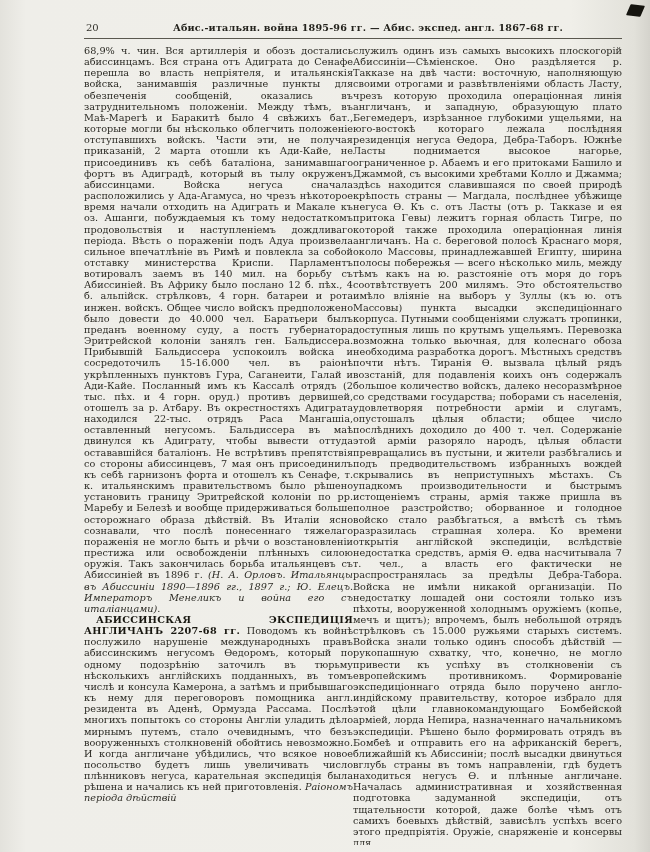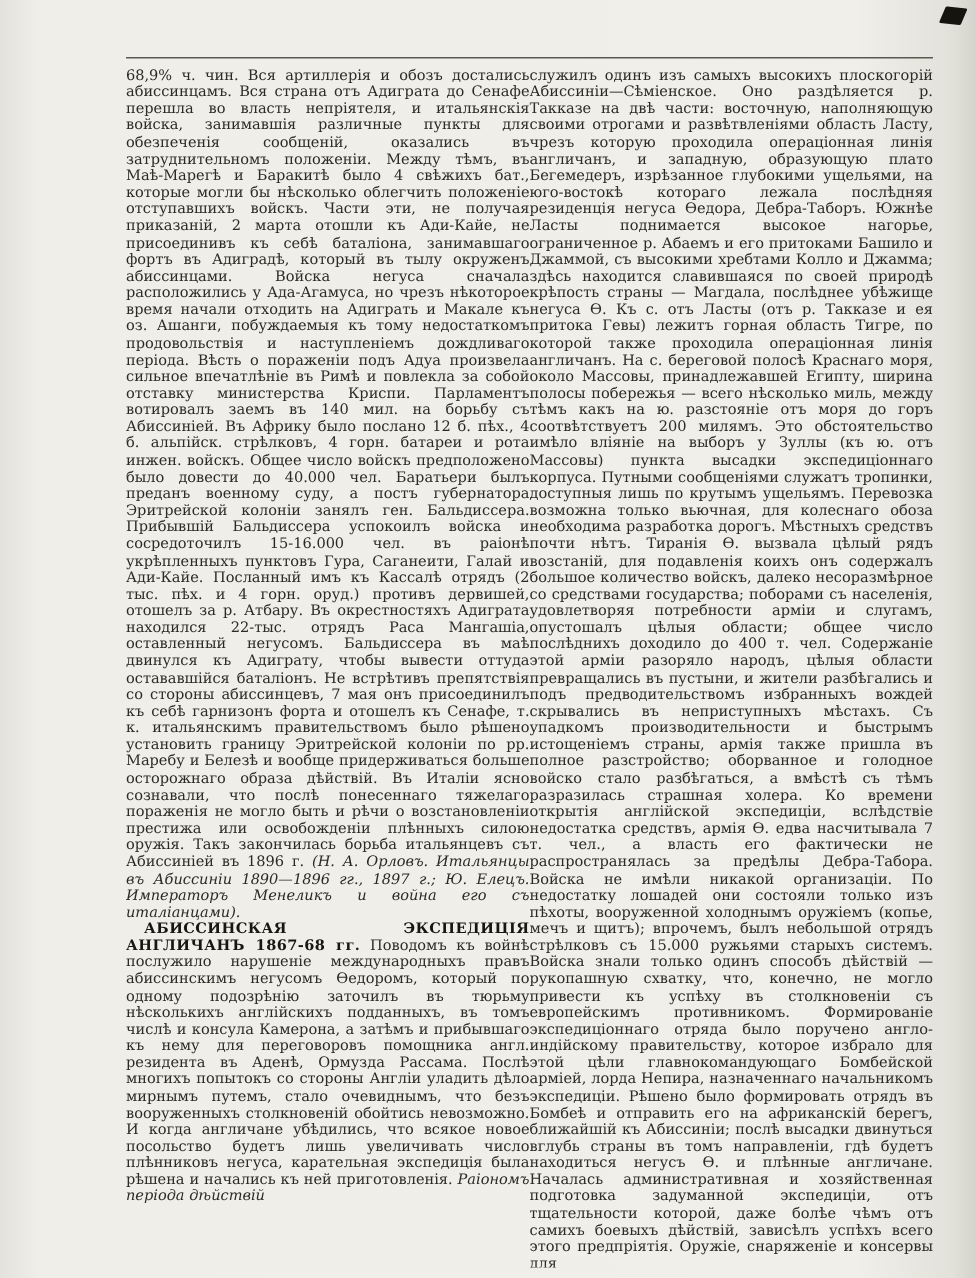--- a/index.html
+++ b/index.html
@@ -48,31 +48,35 @@
   b.runin{color:#17160f;letter-spacing:0.3px;}
   .ital{font-style:italic;}
 </style>
 </head>
 <body>
 
 <div class="page">
 
   <div class="corner-mark"></div>
 
+  <div class="header">
+    <span class="page-number">20</span>
+    <span class="running-head">Абис.-итальян. война 1895-96 гг. — Абис. экспед. англ. 1867-68 гг.</span>
+  </div>
   <div class="head-rule"></div>
 
   <div class="columns">
 
     <div class="col">
       <p>
         <span>68,9% ч. чин. Вся артиллерія и обозъ достались абиссинцамъ. Вся страна отъ Адиграта до Сенафе перешла во власть непріятеля, и итальянскія войска, занимавшія различные пункты для обезпеченія сообщеній, оказались въ затруднительномъ положеніи. Между тѣмъ, въ Маѣ-Марегѣ и Баракитѣ было 4 свѣжихъ бат., которые могли бы нѣсколько облегчить положеніе отступавшихъ войскъ. Части эти, не получая приказаній, 2 марта отошли къ Ади-Кайе, не присоединивъ къ себѣ баталіона, занимавшаго фортъ въ Адиградѣ, который въ тылу окруженъ абиссинцами. Войска негуса сначала расположились у Ада-Агамуса, но чрезъ нѣкоторое время начали отходить на Адиграть и Макале къ оз. Ашанги, побуждаемыя къ тому недостаткомъ продовольствія и наступленіемъ дождливаго періода. Вѣсть о пораженіи подъ Адуа произвела сильное впечатлѣніе въ Римѣ и повлекла за собой отставку министерства Криспи. Парламентъ вотировалъ заемъ въ 140 мил. на борьбу съ Абиссиніей. Въ Африку было послано 12 б. пѣх., 4 б. альпійск. стрѣлковъ, 4 горн. батареи и рота инжен. войскъ. Общее число войскъ предположено было довести до 40.000 чел. Баратьери былъ преданъ военному суду, а постъ губернатора Эритрейской колоніи занялъ ген. Бальдиссера. Прибывшій Бальдиссера успокоилъ войска и сосредоточилъ 15-16.000 чел. въ раіонѣ укрѣпленныхъ пунктовъ Гура, Саганеити, Галай и Ади-Кайе. Посланный имъ къ Кассалѣ отрядъ (2 тыс. пѣх. и 4 горн. оруд.) противъ дервишей, отошелъ за р. Атбару. Въ окрестностяхъ Адиграта находился 22-тыс. отрядъ Раса Мангашіа, оставленный негусомъ. Бальдиссера въ маѣ двинулся къ Адиграту, чтобы вывести оттуда остававшійся баталіонъ. Не встрѣтивъ препятствія со стороны абиссинцевъ, 7 мая онъ присоединилъ къ себѣ гарнизонъ форта и отошелъ къ Сенафе, т. к. итальянскимъ правительствомъ было рѣшено установить границу Эритрейской колоніи по рр. Маребу и Белезѣ и вообще придерживаться больше осторожнаго образа дѣйствій. Въ Италіи ясно сознавали, что послѣ понесеннаго тяжелаго пораженія не могло быть и рѣчи о возстановленіи престижа или освобожденіи плѣнныхъ силою оружія. Такъ закончилась борьба итальянцевъ съ Абиссиніей въ 1896 г.</span>
         <span class="ital">(Н. А. Орловъ. Итальянцы въ Абиссиніи 1890—1896 гг., 1897 г.; Ю. Елецъ. Императоръ Менеликъ и война его съ италіанцами).</span>
       </p>
       <p class="indent">
-        <b class="runin">АБИССИНСКАЯ ЭКСПЕДИЦІЯ АНГЛИЧАНЪ 1867-68 гг.</b>
+        <b class="runin">АБИССИНСКАЯ ЭКСПЕДИЦІЯ АНГЛИЧАНЪ 2207-68 гг.</b>
         <span>Поводомъ къ войнѣ послужило нарушеніе международныхъ правъ абиссинскимъ негусомъ Ѳедоромъ, который по одному подозрѣнію заточилъ въ тюрьму нѣсколькихъ англійскихъ подданныхъ, въ томъ числѣ и консула Камерона, а затѣмъ и прибывшаго къ нему для переговоровъ помощника англ. резидента въ Аденѣ, Ормузда Рассама. Послѣ многихъ попытокъ со стороны Англіи уладить дѣло мирнымъ путемъ, стало очевиднымъ, что безъ вооруженныхъ столкновеній обойтись невозможно. И когда англичане убѣдились, что всякое новое посольство будетъ лишь увеличивать число плѣнниковъ негуса, карательная экспедиція была рѣшена и начались къ ней приготовленія.</span>
         <span class="ital">Раіономъ періода дѣйствій</span>
       </p>
     </div>
 
     <div class="col">
       <p>
         <span>служилъ одинъ изъ самыхъ высокихъ плоскогорій Абиссиніи—Сѣміенское. Оно раздѣляется р. Такказе на двѣ части: восточную, наполняющую своими отрогами и развѣтвленіями область Ласту, чрезъ которую проходила операціонная линія англичанъ, и западную, образующую плато Бегемедеръ, изрѣзанное глубокими ущельями, на юго-востокѣ котораго лежала послѣдняя резиденція негуса Ѳедора, Дебра-Таборъ. Южнѣе Ласты поднимается высокое нагорье, ограниченное р. Абаемъ и его притоками Башило и Джаммой, съ высокими хребтами Колло и Джамма; здѣсь находится славившаяся по своей природѣ крѣпость страны — Магдала, послѣднее убѣжище негуса Ѳ. Къ с. отъ Ласты (отъ р. Такказе и ея притока Гевы) лежитъ горная область Тигре, по которой также проходила операціонная линія англичанъ. На с. береговой полосѣ Краснаго моря, около Массовы, принадлежавшей Египту, ширина полосы побережья — всего нѣсколько миль, между тѣмъ какъ на ю. разстояніе отъ моря до горъ соотвѣтствуетъ 200 милямъ. Это обстоятельство имѣло вліяніе на выборъ у Зуллы (къ ю. отъ Массовы) пункта высадки экспедиціоннаго корпуса. Путными сообщеніями служатъ тропинки, доступныя лишь по крутымъ ущельямъ. Перевозка возможна только вьючная, для колеснаго обоза необходима разработка дорогъ. Мѣстныхъ средствъ почти нѣтъ. Тиранія Ѳ. вызвала цѣлый рядъ возстаній, для подавленія коихъ онъ содержалъ большое количество войскъ, далеко несоразмѣрное со средствами государства; поборами съ населенія, удовлетворяя потребности арміи и слугамъ, опустошалъ цѣлыя области; общее число послѣднихъ доходило до 400 т. чел. Содержаніе этой арміи разоряло народъ, цѣлыя области превращались въ пустыни, и жители разбѣгались и подъ предводительствомъ избранныхъ вождей скрывались въ неприступныхъ мѣстахъ. Съ упадкомъ производительности и быстрымъ истощеніемъ страны, армія также пришла въ полное разстройство; оборванное и голодное войско стало разбѣгаться, а вмѣстѣ съ тѣмъ разразилась страшная холера. Ко времени открытія англійской экспедиціи, вслѣдствіе недостатка средствъ, армія Ѳ. едва насчитывала 7 т. чел., а власть его фактически не распространялась за предѣлы Дебра-Табора. Войска не имѣли никакой организаціи. По недостатку лошадей они состояли только изъ пѣхоты, вооруженной холоднымъ оружіемъ (копье, мечъ и щитъ); впрочемъ, былъ небольшой отрядъ стрѣлковъ съ 15.000 ружьями старыхъ системъ. Войска знали только одинъ способъ дѣйствій — рукопашную схватку, что, конечно, не могло привести къ успѣху въ столкновеніи съ европейскимъ противникомъ. Формированіе экспедиціоннаго отряда было поручено англо-индійскому правительству, которое избрало для этой цѣли главнокомандующаго Бомбейской арміей, лорда Непира, назначеннаго начальникомъ экспедиціи. Рѣшено было формировать отрядъ въ Бомбеѣ и отправить его на африканскій берегъ, ближайшій къ Абиссиніи; послѣ высадки двинуться вглубь страны въ томъ направленіи, гдѣ будетъ находиться негусъ Ѳ. и плѣнные англичане. Началась административная и хозяйственная подготовка задуманной экспедиціи, отъ тщательности которой, даже болѣе чѣмъ отъ самихъ боевыхъ дѣйствій, зависѣлъ успѣхъ всего этого предпріятія. Оружіе, снаряженіе и консервы для</span>
       </p>
     </div>

